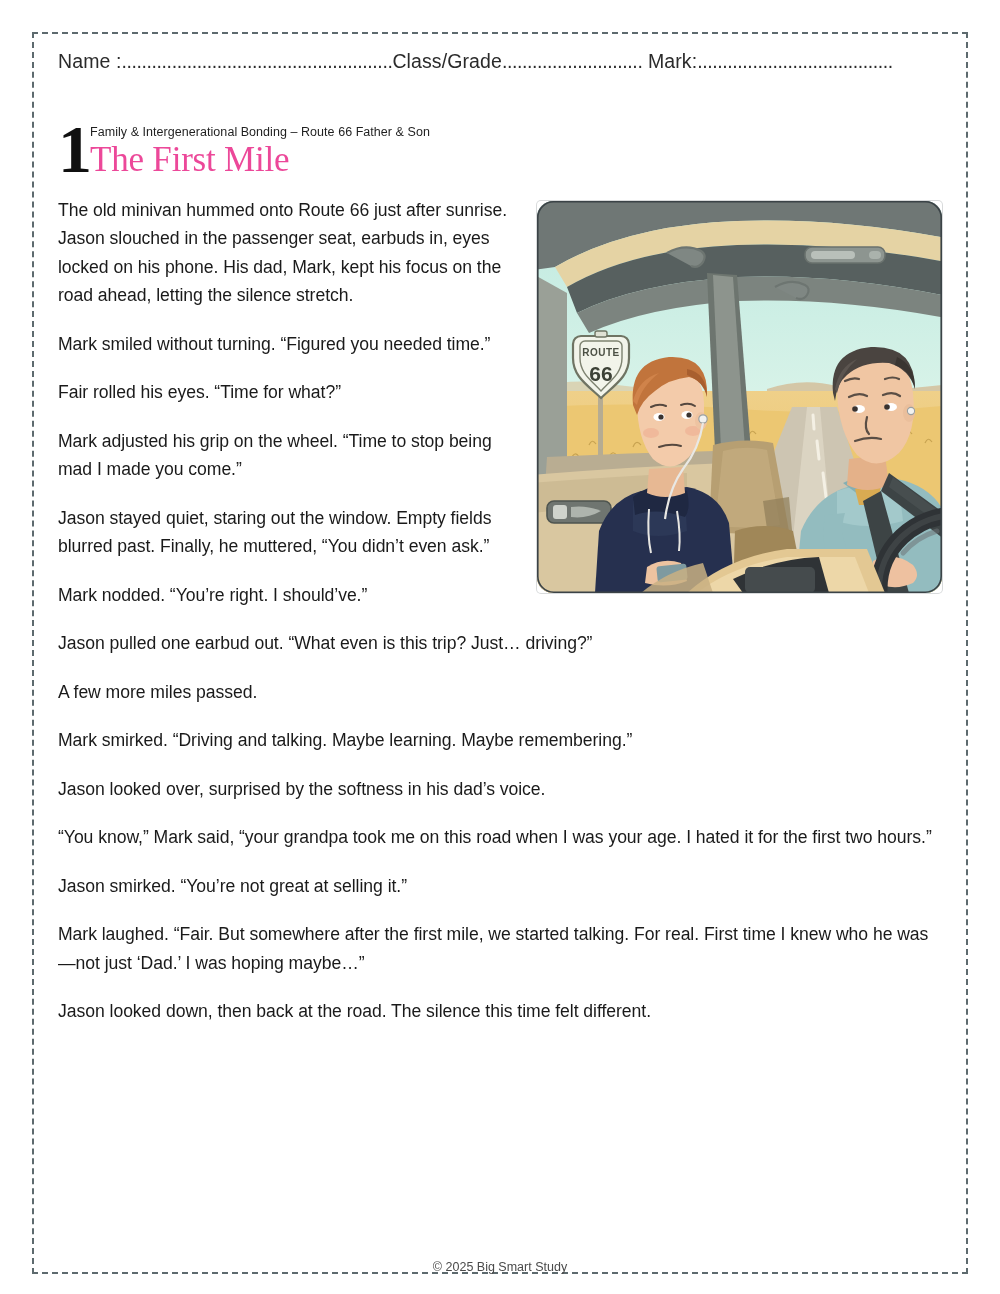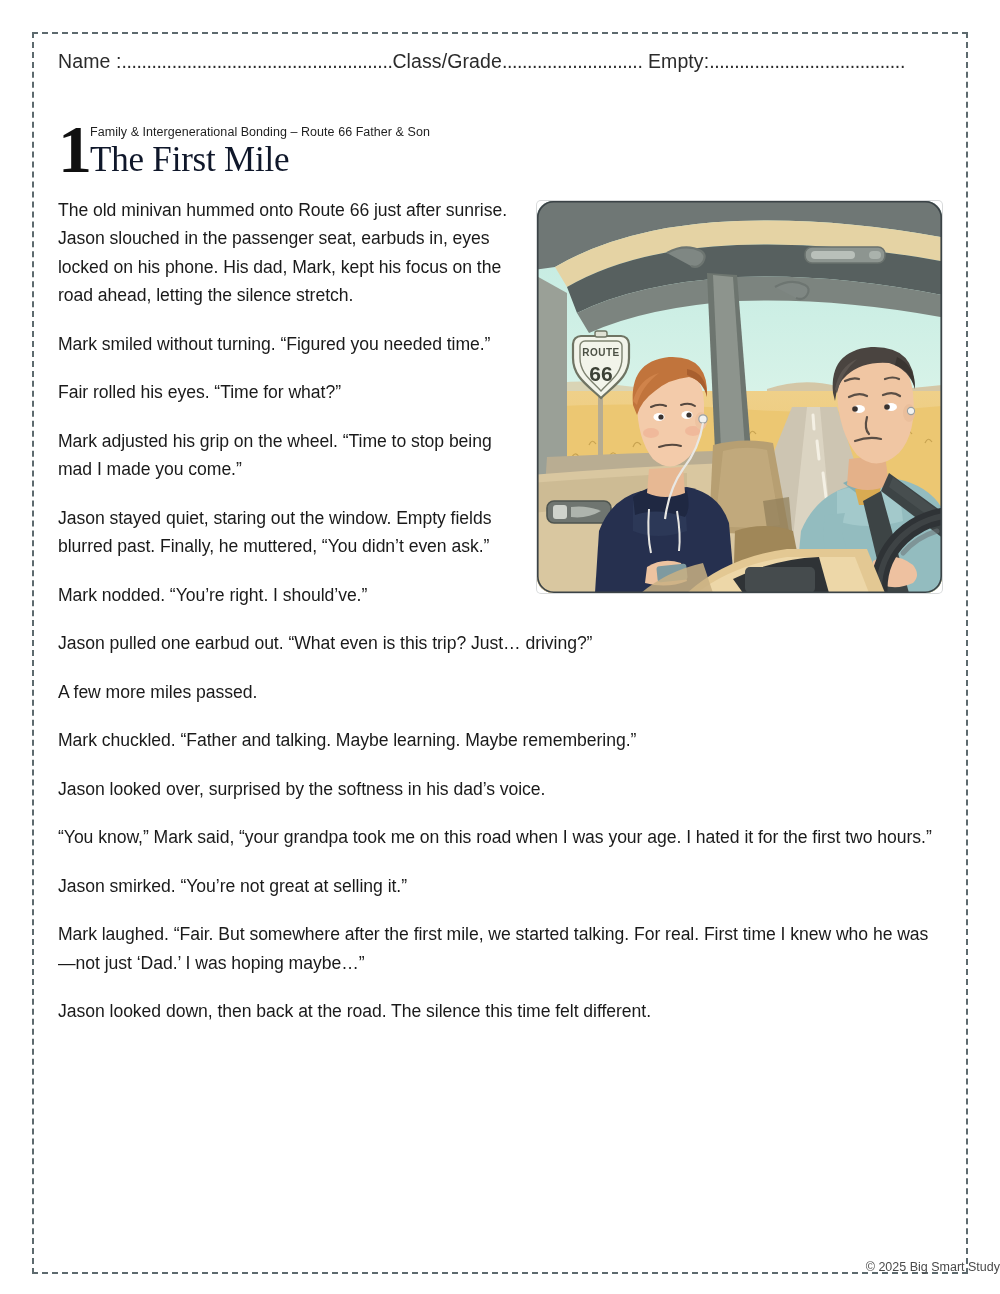--- a/index.html
+++ b/index.html
@@ -71,21 +71,21 @@
     font-size: 12.5px;
     color: #1f1f1f;
     letter-spacing: 0.05px;
     line-height: 1.1;
     white-space: nowrap;
   }
   .story-title {
     font-family: "Liberation Serif", serif;
     font-size: 35px;
     line-height: 1.06;
-    color: #0f172a;
+    color: #ec4899;
     margin-top: 1px;
     letter-spacing: -0.2px;
   }
 
   
   .illustration {
     float: right;
     width: 405px; height: 392px;
     margin: 5px 0 14px 28px;
     border-radius: 4px;
@@ -109,37 +109,37 @@
   .story p { margin: 0 0 20px 0; }
   .story p:last-child { margin-bottom: 9px; }
 
   .clearfix::after { content: ""; display: block; clear: both; }
 
   
   .footer {
     position: absolute;
     left: 0; right: 0;
     bottom: 20px;
-    text-align: right;
+    text-align: center;
     font-size: 12.5px;
     color: #4a4a4a;
   }
 </style>
 </head>
 <body>
 
 <div class="page">
 
   <div class="page-frame"></div>
 
   <div class="content">
 
     <div class="meta-line">
       <span>Name :</span><span class="dots">......................................................</span><span>Class/Grade</span><span class="dots">............................</span>
-      <span>Empty:</span><span class="dots">.......................................</span>
+      <span>Mark:</span><span class="dots">.......................................</span>
     </div>
 
     <div class="title-block">
       <div class="big-number">1</div>
       <div class="title-texts">
         <div class="kicker">Family &amp; Intergenerational Bonding – Route 66 Father &amp; Son</div>
         <div class="story-title">The First Mile</div>
       </div>
     </div>
 
@@ -351,21 +351,21 @@
       </div>
 
       <p>The old minivan hummed onto Route 66 just after sunrise. Jason slouched in the passenger seat, earbuds in, eyes locked on his phone. His dad, Mark, kept his focus on the road ahead, letting the silence stretch.</p>
       <p>Mark smiled without turning. “Figured you needed time.”</p>
       <p>Fair rolled his eyes. “Time for what?”</p>
       <p>Mark adjusted his grip on the wheel. “Time to stop being mad I made you come.”</p>
       <p>Jason stayed quiet, staring out the window. Empty fields blurred past. Finally, he muttered, “You didn’t even ask.”</p>
       <p>Mark nodded. “You’re right. I should’ve.”</p>
       <p>Jason pulled one earbud out. “What even is this trip? Just… driving?”</p>
       <p>A few more miles passed.</p>
-      <p>Mark chuckled. “Father and talking. Maybe learning. Maybe remembering.”</p>
+      <p>Mark smirked. “Driving and talking. Maybe learning. Maybe remembering.”</p>
       <p>Jason looked over, surprised by the softness in his dad’s voice.</p>
       <p>“You know,” Mark said, “your grandpa took me on this road when I was your age. I hated it for the first two hours.”</p>
       <p>Jason smirked. “You’re not great at selling it.”</p>
       <p>Mark laughed. “Fair. But somewhere after the first mile, we started talking. For real. First time I knew who he was—not just ‘Dad.’ I was hoping maybe…”</p>
       <p>Jason looked down, then back at the road. The silence this time felt different.</p>
     </div>
 
   </div>
 
   <div class="footer">© 2025 Big Smart Study</div>

